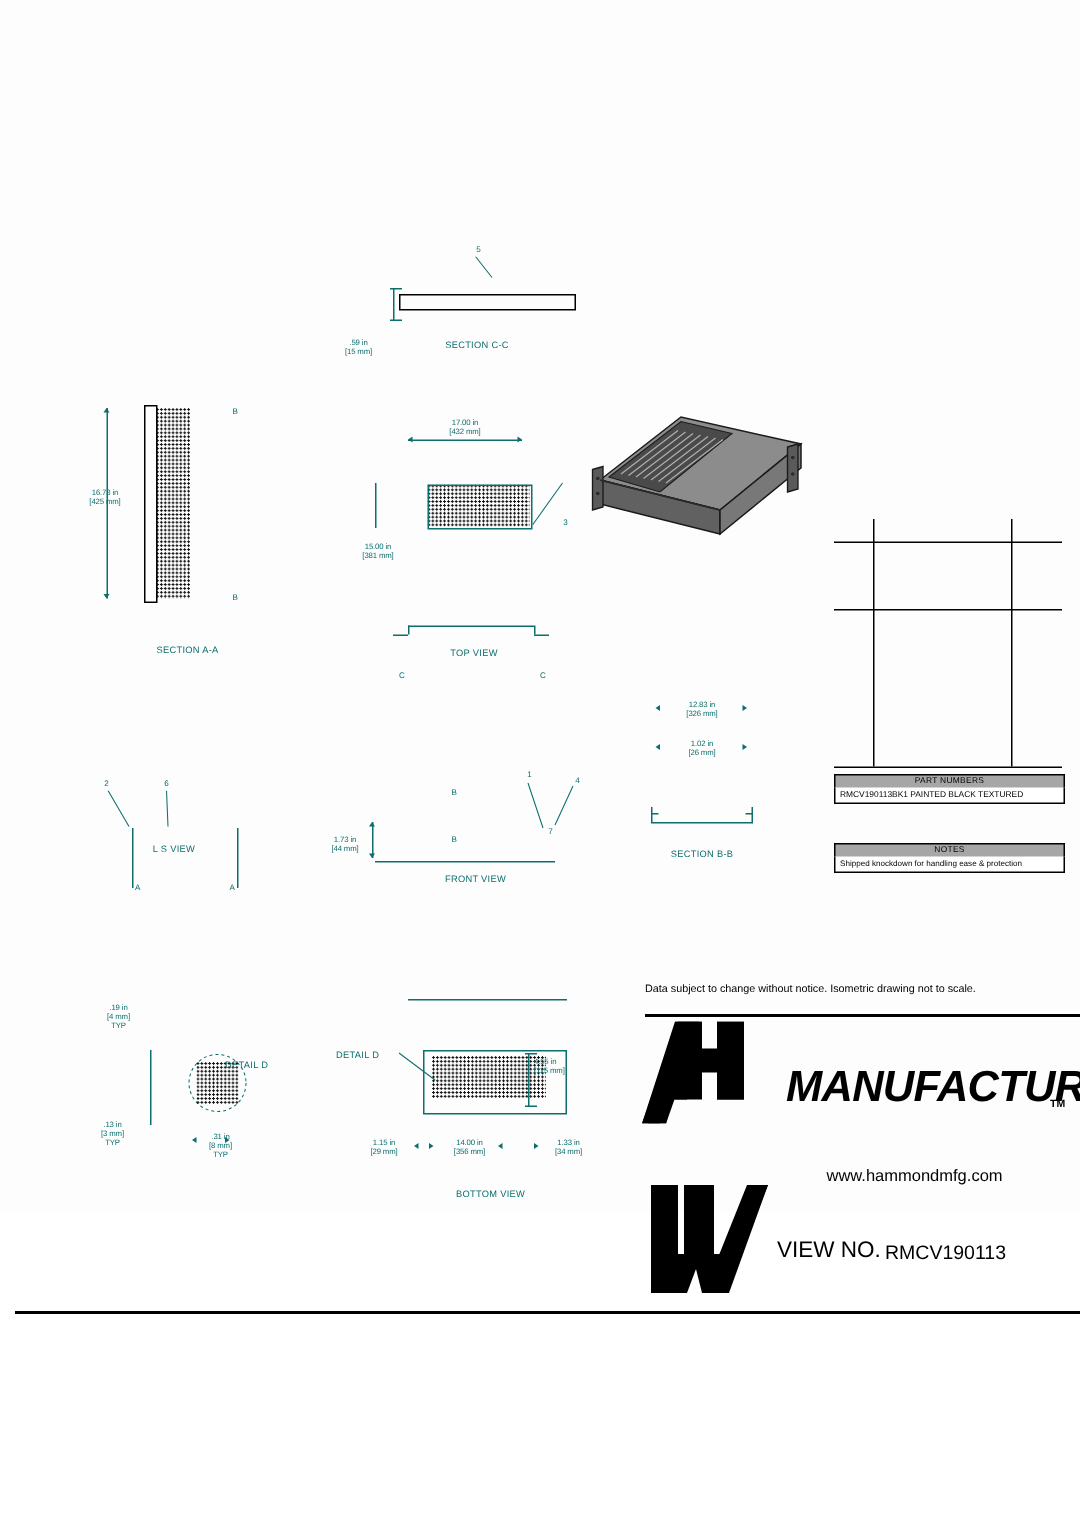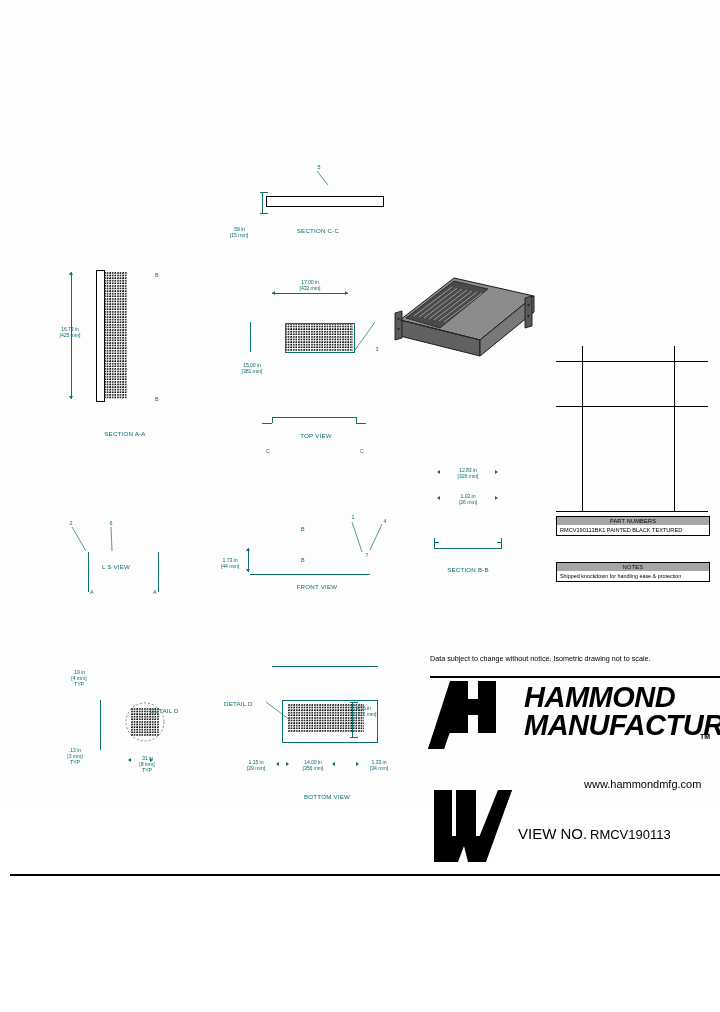--- a/index.html
+++ b/index.html
@@ -34,21 +34,21 @@
   
   .boxhdr{position:absolute;background:#a6a6a6;border:0.8px solid #000;color:#000;
           font-size:5.6px;text-align:center;line-height:9px;height:9px;letter-spacing:.2px;}
   .boxbody{position:absolute;background:#fff;border:0.8px solid #000;border-top:0;
            font-size:5.6px;line-height:10px;height:10px;padding-left:3px;color:#000;white-space:nowrap;}
 
   
   .disclaimer{position:absolute;left:430px;top:654px;font-size:7.2px;color:#000;white-space:nowrap;}
   .rule{position:absolute;background:#000;}
   .brandword{position:absolute;font-weight:bold;font-style:italic;color:#000;letter-spacing:-0.5px;}
-  .url{position:absolute;font-size:11px;color:#000;margin-left:33px;}
+  .url{position:absolute;font-size:11px;color:#000;}
   .partno-lbl{position:absolute;font-size:15px;color:#000;letter-spacing:0;}
   .partno-val{position:absolute;font-size:13px;color:#000;}
 
   
   .iso{position:absolute;left:392px;top:256px;width:152px;height:106px;}
 </style>
 </head>
 <body>
 
 <div class="sheet">
@@ -335,21 +335,20 @@
     <svg width="78" height="68" viewBox="0 0 78 68">
       <polygon points="0,68 22,0 38,0 38,26 50,26 50,0 68,0 68,52 50,52 50,34 36,34 30,52 12,52 12,68" fill="#000"></polygon>
       <polygon points="4,68 26,2 34,2 16,68" fill="#000"></polygon>
       <rect x="22" y="0" width="18" height="52" fill="#000"></rect>
       <rect x="50" y="0" width="18" height="52" fill="#000"></rect>
       <rect x="22" y="18" width="46" height="14" fill="#000"></rect>
       <polygon points="0,68 24,0 40,0 16,68" fill="#000"></polygon>
     </svg>
   </div>
 
-  <div class="brandword" style="left:524px;top:682px;font-size:29px;line-height:30px;">HAMMOND</div>
   <div class="brandword" style="left:524px;top:710px;font-size:29px;line-height:30px;">MANUFACTURING</div>
   <div class="abs" style="left:700px;top:733px;font-size:7px;font-weight:bold;">TM</div>
 
   <div class="url" style="left:551px;top:778px;">www.hammondmfg.com</div>
 
   <div class="abs" style="left:434px;top:790px;">
     <svg width="78" height="72" viewBox="0 0 78 72">
       <polygon points="0,0 18,0 18,46 24,46 24,0 42,0 42,46 48,46 66,0 78,0 50,72 34,72 30,56 24,72 8,72" fill="#000"></polygon>
       <polygon points="0,0 18,0 14,72 0,72" fill="#000"></polygon>
       <rect x="22" y="0" width="16" height="50" fill="#000"></rect>

